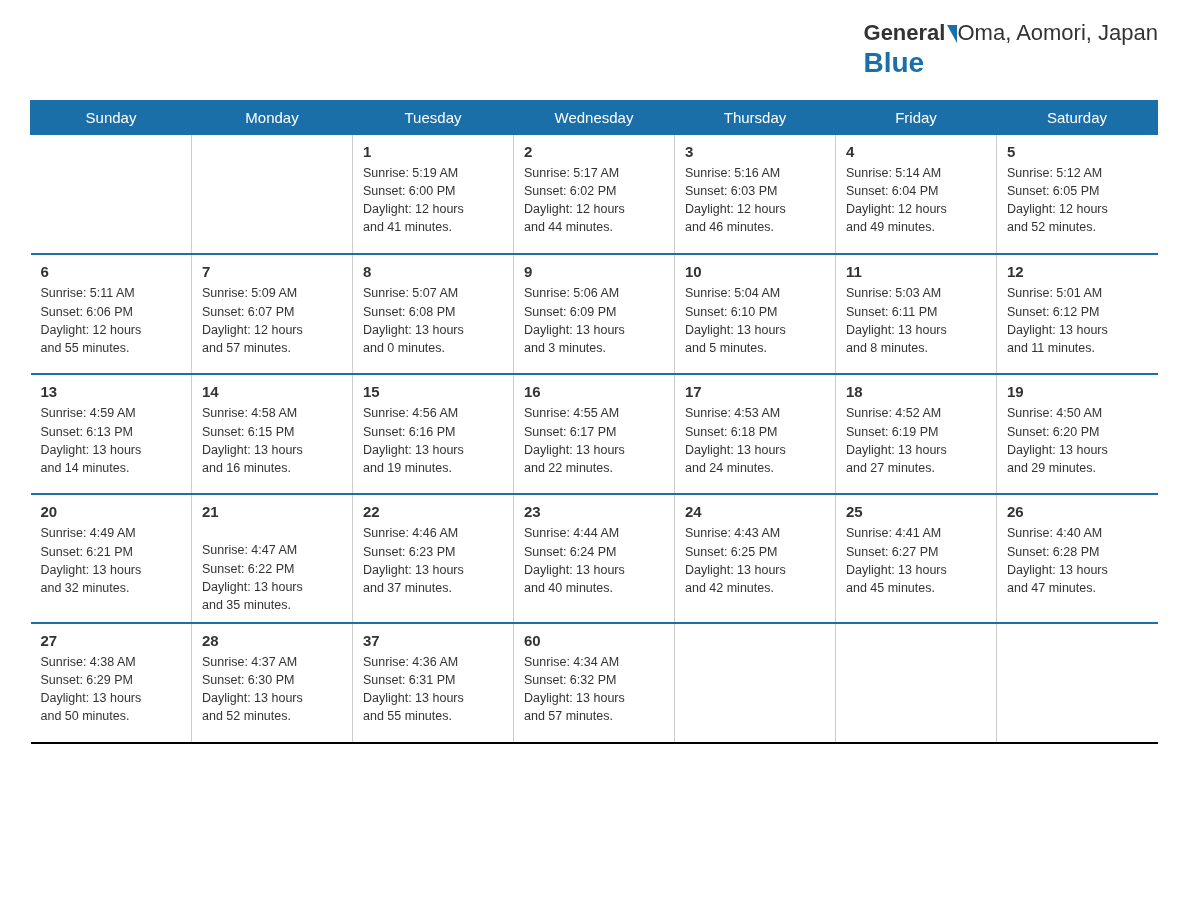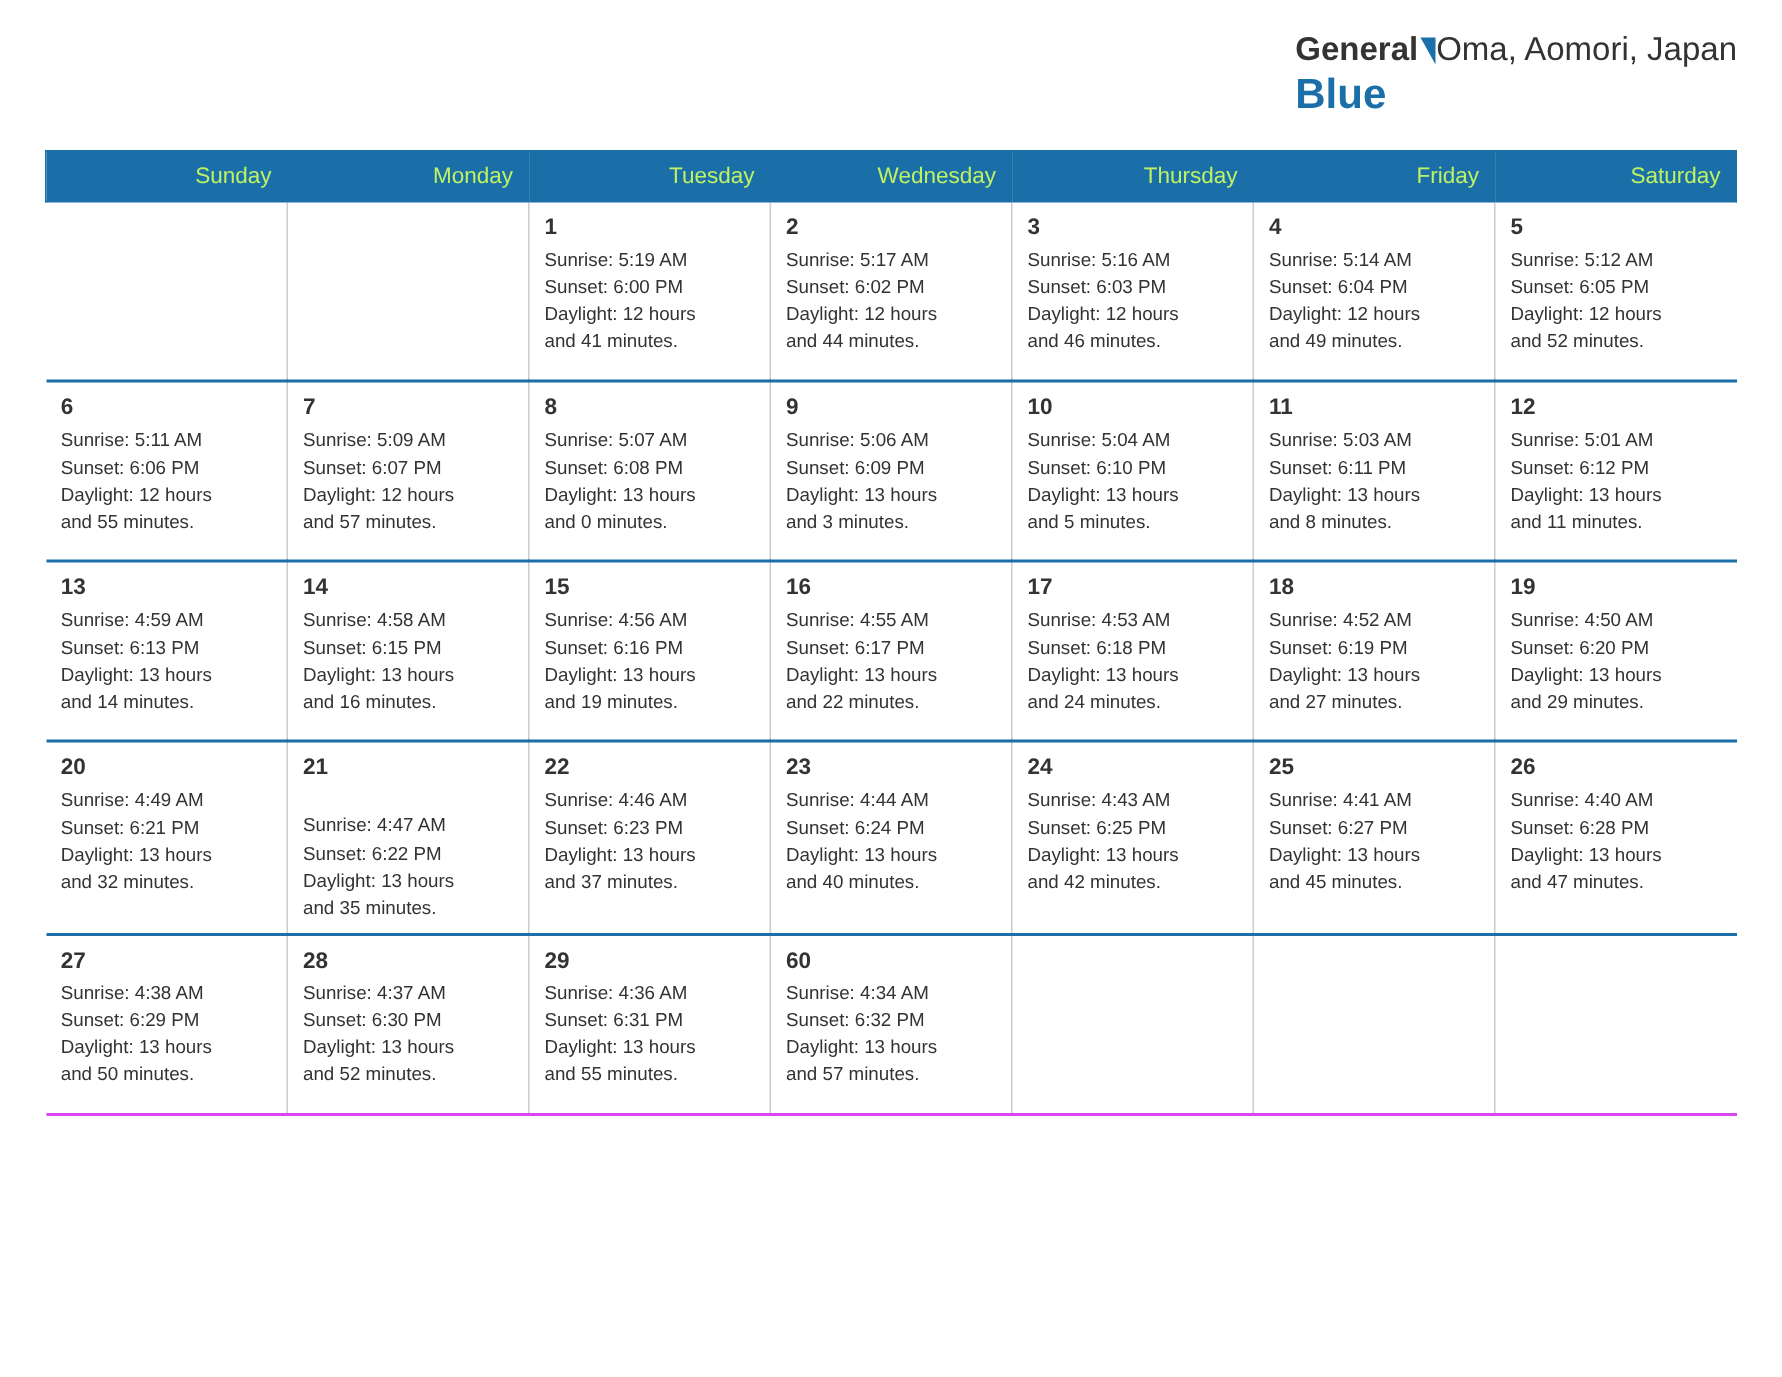--- a/index.html
+++ b/index.html
@@ -49,25 +49,25 @@
     }
     table {
       width: 100%;
       border-collapse: collapse;
       table-layout: fixed;
     }
     thead tr {
       background-color: #1a6fa8;
     }
     thead th {
-      color: #bef264;
+      color: #ffffff;
       padding: 8px 10px;
       font-size: 15px;
       font-weight: normal;
-      text-align: right;
+      text-align: center;
       border: 1px solid #1a6fa8;
     }
     tbody tr {
       border-bottom: 2px solid #1a6fa8;
     }
     tbody td {
       vertical-align: top;
       padding: 8px 10px;
       border-right: 1px solid #ccc;
       font-size: 13px;
@@ -80,21 +80,21 @@
       font-weight: bold;
       color: #333;
       display: block;
       margin-bottom: 4px;
     }
     .day-info {
       font-size: 12.5px;
       color: #333;
       line-height: 1.45;
     }
-    tbody tr:last-child { border-bottom: 2px solid #d946ef; }
+    tbody tr:last-child { border-bottom: 2px solid #000000; }
   </style>
 </head>
 <body>
 
 <div class="header">
   <div class="logo">
     <div class="logo-line1">
       <span class="logo-general">General</span>
       <div class="logo-triangle"></div>
     </div>
@@ -319,21 +319,21 @@
 and 50 minutes.</div>
         </td>
         <td>
           <span class="day-num">28</span>
           <div class="day-info" style="white-space: pre-line;">Sunrise: 4:37 AM
 Sunset: 6:30 PM
 Daylight: 13 hours
 and 52 minutes.</div>
         </td>
         <td>
-          <span class="day-num">29</span>
+          <span class="day-num">37</span>
           <div class="day-info" style="white-space: pre-line;">Sunrise: 4:36 AM
 Sunset: 6:31 PM
 Daylight: 13 hours
 and 55 minutes.</div>
         </td>
         <td>
           <span class="day-num">60</span>
           <div class="day-info" style="white-space: pre-line;">Sunrise: 4:34 AM
 Sunset: 6:32 PM
 Daylight: 13 hours

